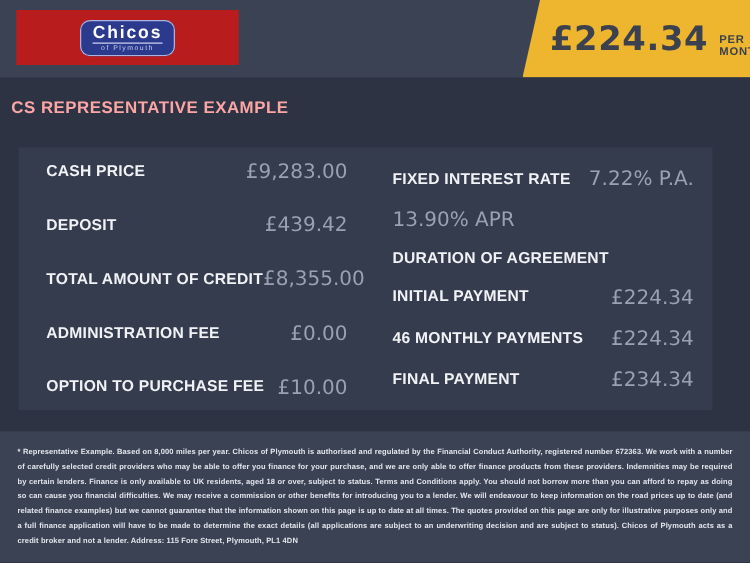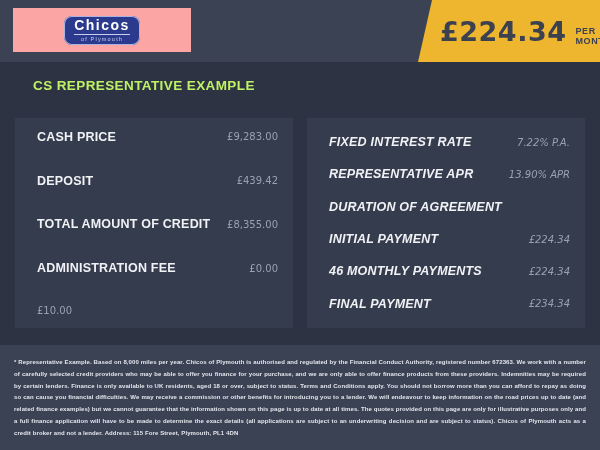--- a/index.html
+++ b/index.html
@@ -4,21 +4,21 @@
 <style>
   html,body{margin:0;padding:0;}
   body{
     width:600px;height:450px;position:relative;overflow:hidden;
     background:#2d3343;
     font-family:"Liberation Sans", sans-serif;
   }
   
   .topbar{position:absolute;left:0;top:0;width:600px;height:62px;background:#3b4254;}
   .logo-box{
-    position:absolute;left:13px;top:8px;width:178px;height:44px;background:#fca5a5;
+    position:absolute;left:13px;top:8px;width:178px;height:44px;background:#b91c1c;
     display:flex;align-items:center;justify-content:center;
   }
   .logo-plate{
     background:#2c3a8e;border-radius:8px;padding:2px 10px 3px;text-align:center;
     box-shadow:0 0 0 1px #aab3e0 inset;
   }
   .logo-name{
     display:block;color:#ffffff;font-weight:bold;font-size:14px;line-height:15px;
     letter-spacing:1.5px;border-bottom:1px solid #c9d0ef;padding-bottom:1px;
   }
@@ -33,34 +33,34 @@
   .price-amount{
     font-size:27px;font-weight:bold;color:#3c4150;letter-spacing:0.5px;
     font-family:"DejaVu Sans", sans-serif;
   }
   .price-period{
     font-size:9px;font-weight:bold;color:#3c4150;letter-spacing:0.6px;
     margin-left:9px;margin-top:10px;
   }
   
   .page-title{
-    position:absolute;left:33px;top:78px;color:#bef264;font-weight:bold;
+    position:absolute;left:9px;top:78px;color:#fca5a5;font-weight:bold;
     font-size:13.5px;letter-spacing:0.4px;
   }
   
   .panel{
     position:absolute;top:118px;width:278px;height:210px;background:#353c4e;
     display:flex;flex-direction:column;justify-content:space-around;
     padding:8px 0;box-sizing:border-box;
   }
   .panel-left{left:15px;gap:22px;}
-  .panel-right{left:307px;font-style:italic;}
+  .panel-right{left:292px;}
   .row{display:flex;justify-content:space-between;align-items:center;padding:0 15px 0 22px;}
   .row-label{color:#f1f2f5;font-weight:bold;font-size:12.5px;letter-spacing:0.2px;white-space:nowrap;}
-  .row-value{color:#9aa1b0;font-size:10px;white-space:nowrap;font-family:"DejaVu Sans", sans-serif;}
+  .row-value{color:#9aa1b0;font-size:16px;white-space:nowrap;font-family:"DejaVu Sans", sans-serif;}
   
   .footer{position:absolute;left:0;top:345px;width:600px;height:105px;background:#3b4254;}
   .disclaimer{
     margin:12px 14px 0;color:#e3e6ec;font-size:6px;line-height:11.8px;
     text-align:justify;font-weight:bold;letter-spacing:0.1px;
   }
 </style>
 </head>
 <body>
 
@@ -90,31 +90,31 @@
   </div>
   <div class="row">
     <span class="row-label">TOTAL AMOUNT OF CREDIT</span>
     <span class="row-value">£8,355.00</span>
   </div>
   <div class="row">
     <span class="row-label">ADMINISTRATION FEE</span>
     <span class="row-value">£0.00</span>
   </div>
   <div class="row">
+    <span class="row-label">OPTION TO PURCHASE FEE</span>
     <span class="row-value">£10.00</span>
   </div>
 </div>
 
 <div class="panel panel-right">
   <div class="row">
     <span class="row-label">FIXED INTEREST RATE</span>
     <span class="row-value">7.22% P.A.</span>
   </div>
   <div class="row">
-    <span class="row-label">REPRESENTATIVE APR</span>
     <span class="row-value">13.90% APR</span>
   </div>
   <div class="row">
     <span class="row-label">DURATION OF AGREEMENT</span>
   </div>
   <div class="row">
     <span class="row-label">INITIAL PAYMENT</span>
     <span class="row-value">£224.34</span>
   </div>
   <div class="row">

